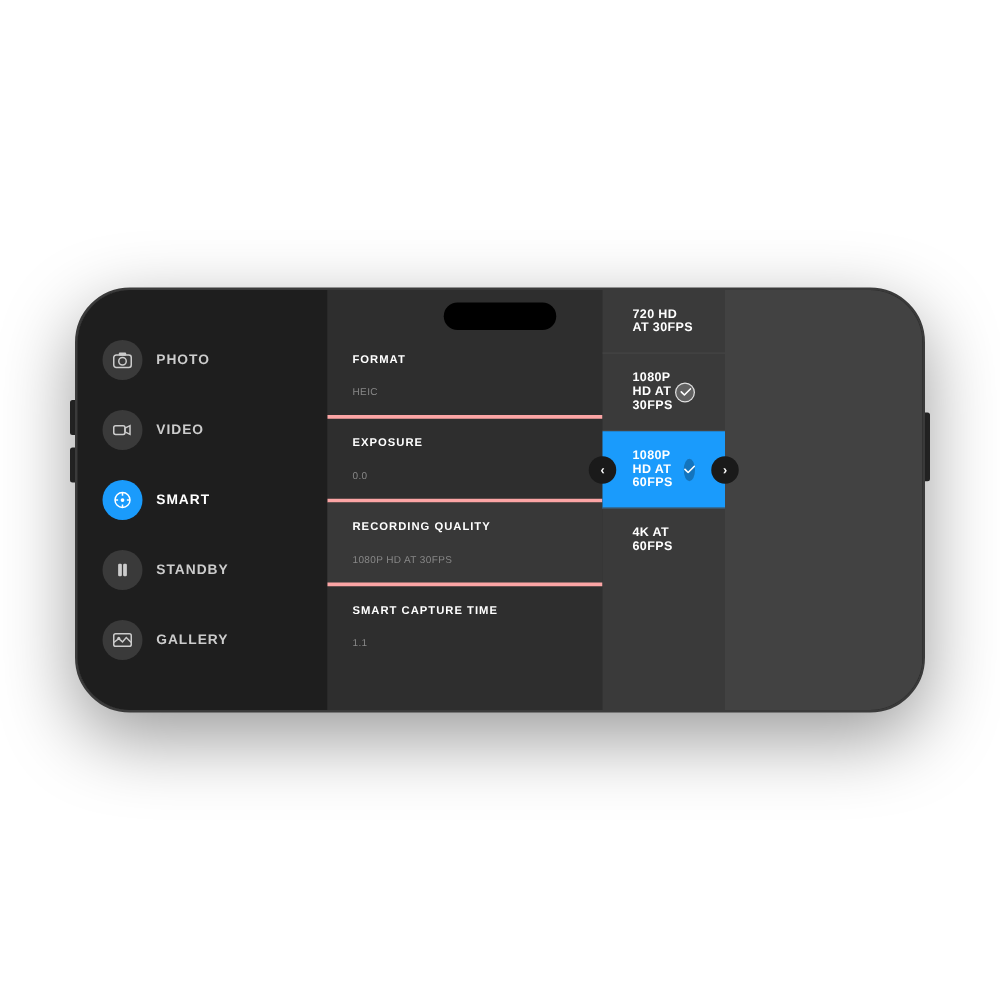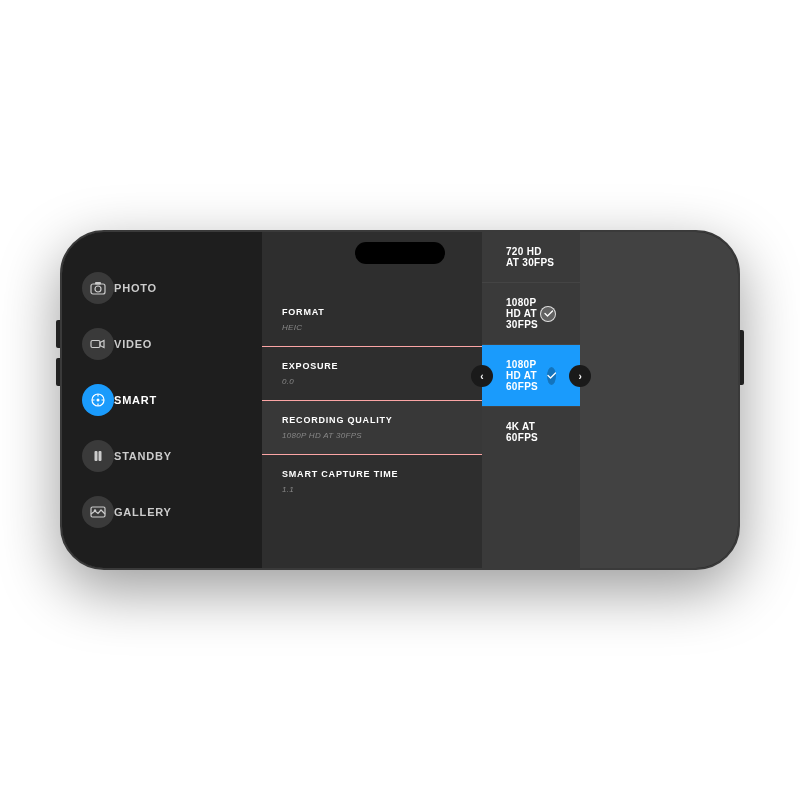--- a/index.html
+++ b/index.html
@@ -81,21 +81,21 @@
       padding: 0;
       flex-shrink: 0;
     }
 
     .sidebar-item {
       display: flex;
       align-items: center;
       padding: 12px 20px;
       color: #cccccc;
       cursor: pointer;
-      gap: 0;
+      gap: 11px;
     }
     .sidebar-item.active {
       color: #ffffff;
     }
     .sidebar-item.active .sidebar-icon-bg {
       background: #1a9bfc;
     }
 
     .sidebar-icon-bg {
       width: 32px;
@@ -120,41 +120,40 @@
       width: 220px;
       background: #2e2e2e;
       display: flex;
       flex-direction: column;
       justify-content: center;
       flex-shrink: 0;
     }
 
     .settings-item {
       padding: 14px 20px;
-      border-bottom: 1px solid #fca5a5;
+      border-bottom: 3px solid #fca5a5;
       cursor: pointer;
     }
     .settings-item:last-child { border-bottom: none; }
     .settings-item.active {
       background: #383838;
     }
 
     .settings-item-title {
       font-size: 9px;
       font-weight: 700;
       letter-spacing: 0.8px;
       color: #ffffff;
       text-transform: uppercase;
     }
     .settings-item-sub {
       font-size: 8px;
       color: #888888;
-      margin-top: 6px;
+      margin-top: 17px;
       letter-spacing: 0.3px;
-      font-style: italic;
     }
 
     
     .options-area {
       flex: 1;
       background: #3a3a3a;
       display: flex;
       flex-direction: column;
       justify-content: flex-start;
     }

